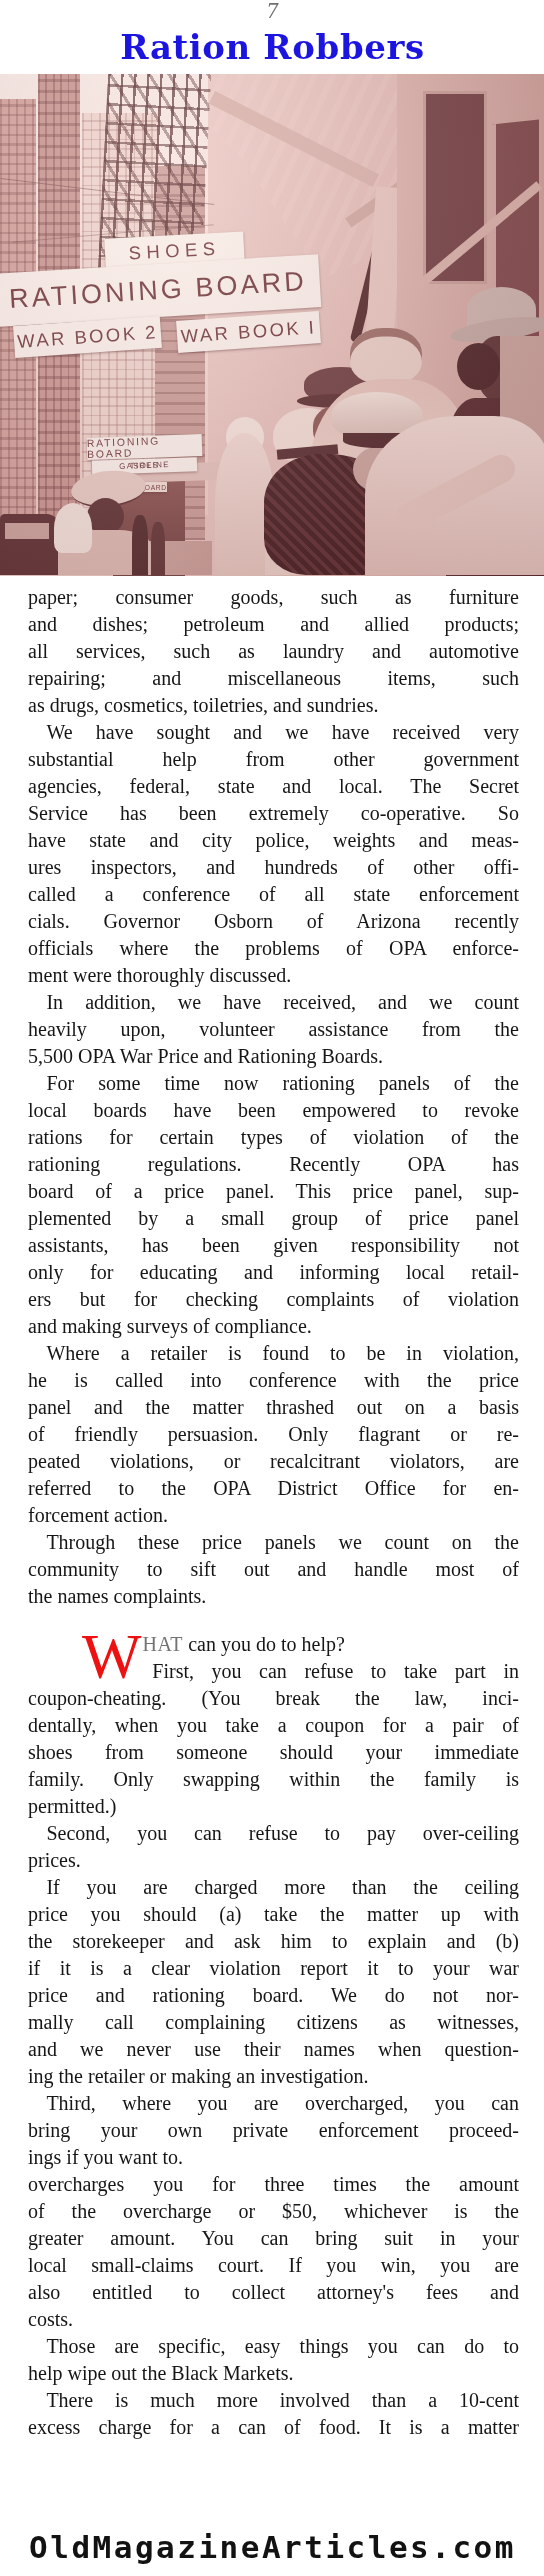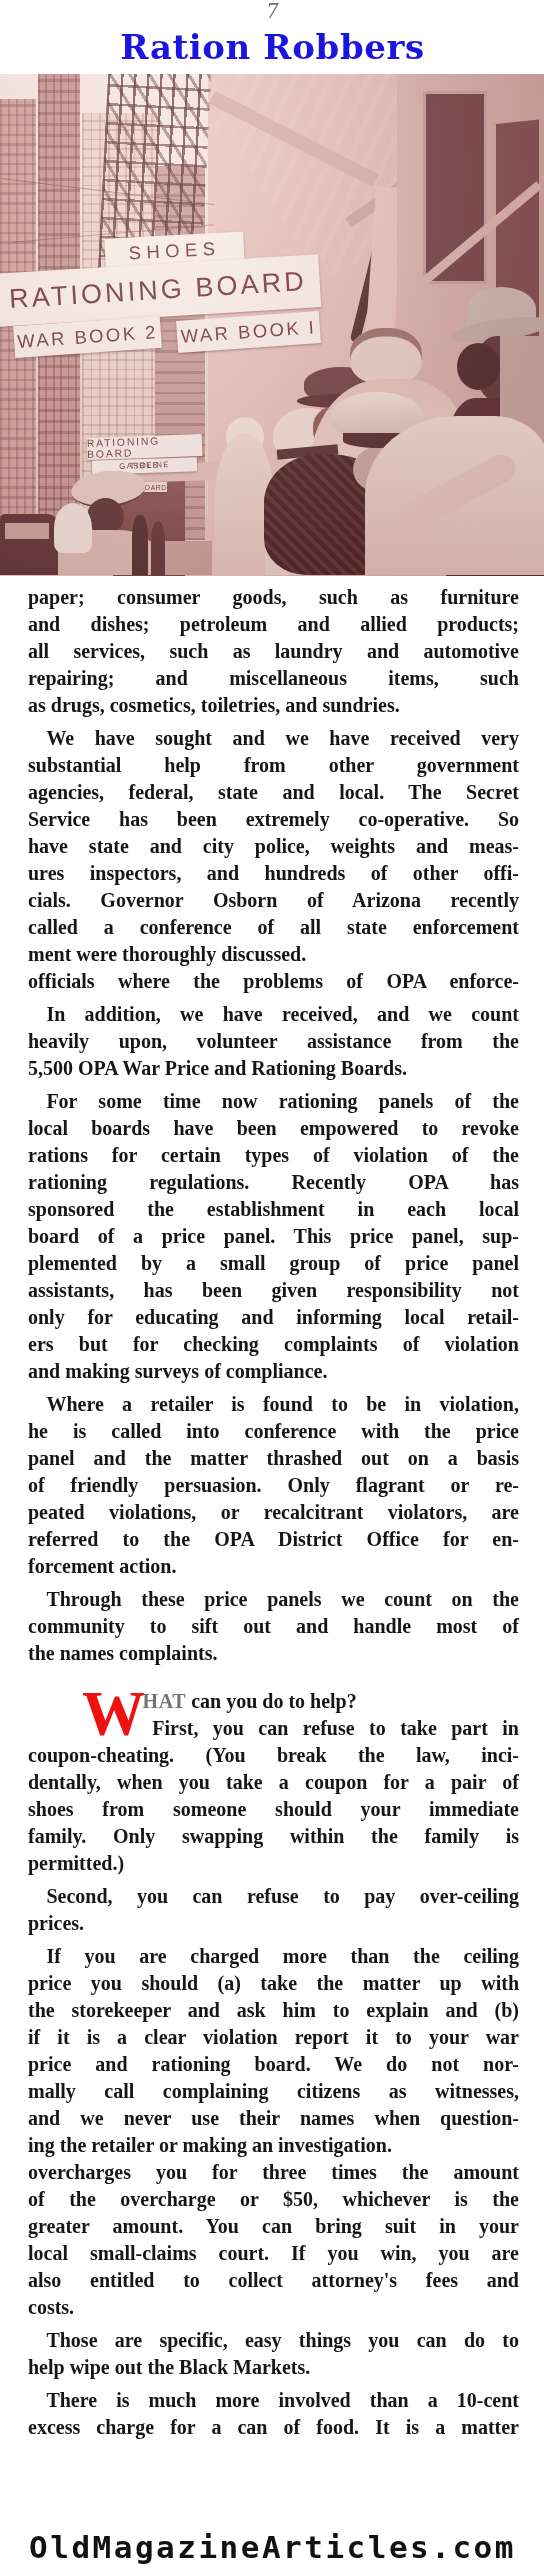--- a/index.html
+++ b/index.html
@@ -100,25 +100,25 @@
   .rc-body{left:446px;top:324px;width:98px;height:178px;background:#55282c;border-radius:30% 0 0 0;z-index:6;}
   .dk-hair{left:457px;top:269px;width:43px;height:47px;background:#4a2225;border-radius:50%;z-index:7;}
   .fore-woman{left:365px;top:342px;width:184px;height:159px;background:linear-gradient(200deg,#f4e0da,#e2bfb8);border-radius:50% 30% 0 0;z-index:8;}
   .fw-arm{left:390px;top:405px;width:131px;height:28px;background:#e8c8c1;border-radius:14.7px;transform:rotate(-28deg);z-index:9;}
   .suit-man{left:500px;top:262px;width:45px;height:239px;background:#caa49e;z-index:7;}
   .photo-tint{left:0;top:0;width:100%;height:100%;
     background:radial-gradient(ellipse at 30% 20%,rgba(255,240,235,.22),rgba(90,40,44,.16));pointer-events:none;z-index:10;}
   
   .article{
     position:absolute;top:575px;left:28px;width:491px;padding-top:8.6px;
-    font-size:20px;line-height:27px;color:#161616;font-weight:bold;
+    font-size:20px;line-height:27px;color:#161616;
   }
   .ln{text-align:justify;}
   .ln.j{text-align-last:justify;}
-  .ln.first{text-indent:18.4px;margin-top:6px;}
+  .ln.first{text-indent:18.4px;}
   .ln.ind2{text-indent:9.8px;}
   .whatpara{margin-top:21px;}
   .whatpara::after{content:"";display:block;clear:both;}
   .dropcap{
     float:left;width:58px;height:54px;margin-left:54px;margin-right:2.5px;
     font-size:63px;line-height:53px;color:#ee1111;font-family:"Liberation Serif",serif;
   }
   .redcaps{color:#737373;letter-spacing:0.6px;}
   
   .site{
@@ -209,36 +209,35 @@
       <div class="ln j">repairing; and miscellaneous items, such</div>
       <div class="ln">as drugs, cosmetics, toiletries, and sundries.</div>
     </div>
     <div class="para">
       <div class="ln j first">We have sought and we have received very</div>
       <div class="ln j">substantial help from other government</div>
       <div class="ln j">agencies, federal, state and local. The Secret</div>
       <div class="ln j">Service has been extremely co-operative. So</div>
       <div class="ln j">have state and city police, weights and meas-</div>
       <div class="ln j">ures inspectors, and hundreds of other offi-</div>
+      <div class="ln j">called a conference of all state enforcement</div>
       <div class="ln j">cials. Governor Osborn of Arizona recently</div>
-      <div class="ln j">called a conference of all state enforcement</div>
+      <div class="ln j">officials where the problems of OPA enforce-</div>
       <div class="ln">ment were thoroughly discussed.</div>
-      <div class="ln j">officials where the problems of OPA enforce-</div>
     </div>
     <div class="para">
       <div class="ln j first">In addition, we have received, and we count</div>
       <div class="ln j">heavily upon, volunteer assistance from the</div>
       <div class="ln">5,500 OPA War Price and Rationing Boards.</div>
     </div>
     <div class="para">
       <div class="ln j first">For some time now rationing panels of the</div>
       <div class="ln j">local boards have been empowered to revoke</div>
       <div class="ln j">rations for certain types of violation of the</div>
       <div class="ln j">rationing regulations. Recently OPA has</div>
-      <div class="ln j">sponsored the establishment in each local</div>
       <div class="ln j">board of a price panel. This price panel, sup-</div>
       <div class="ln j">plemented by a small group of price panel</div>
       <div class="ln j">assistants, has been given responsibility not</div>
       <div class="ln j">only for educating and informing local retail-</div>
       <div class="ln j">ers but for checking complaints of violation</div>
       <div class="ln">and making surveys of compliance.</div>
     </div>
     <div class="para">
       <div class="ln j first">Where a retailer is found to be in violation,</div>
       <div class="ln j">he is called into conference with the price</div>
@@ -271,20 +270,25 @@
       <div class="ln j first">If you are charged more than the ceiling</div>
       <div class="ln j">price you should (a) take the matter up with</div>
       <div class="ln j">the storekeeper and ask him to explain and (b)</div>
       <div class="ln j">if it is a clear violation report it to your war</div>
       <div class="ln j">price and rationing board. We do not nor-</div>
       <div class="ln j">mally call complaining citizens as witnesses,</div>
       <div class="ln j">and we never use their names when question-</div>
       <div class="ln">ing the retailer or making an investigation.</div>
     </div>
     <div class="para">
+      <div class="ln j first">Third, where you are overcharged, you can</div>
+      <div class="ln j">bring your own private enforcement proceed-</div>
+      <div class="ln">ings if you want to.</div>
+    </div>
+    <div class="para">
       <div class="ln j">overcharges you for three times the amount</div>
       <div class="ln j">of the overcharge or $50, whichever is the</div>
       <div class="ln j">greater amount. You can bring suit in your</div>
       <div class="ln j">local small-claims court. If you win, you are</div>
       <div class="ln j">also entitled to collect attorney's fees and</div>
       <div class="ln">costs.</div>
     </div>
     <div class="para">
       <div class="ln j first">Those are specific, easy things you can do to</div>
       <div class="ln">help wipe out the Black Markets.</div>

